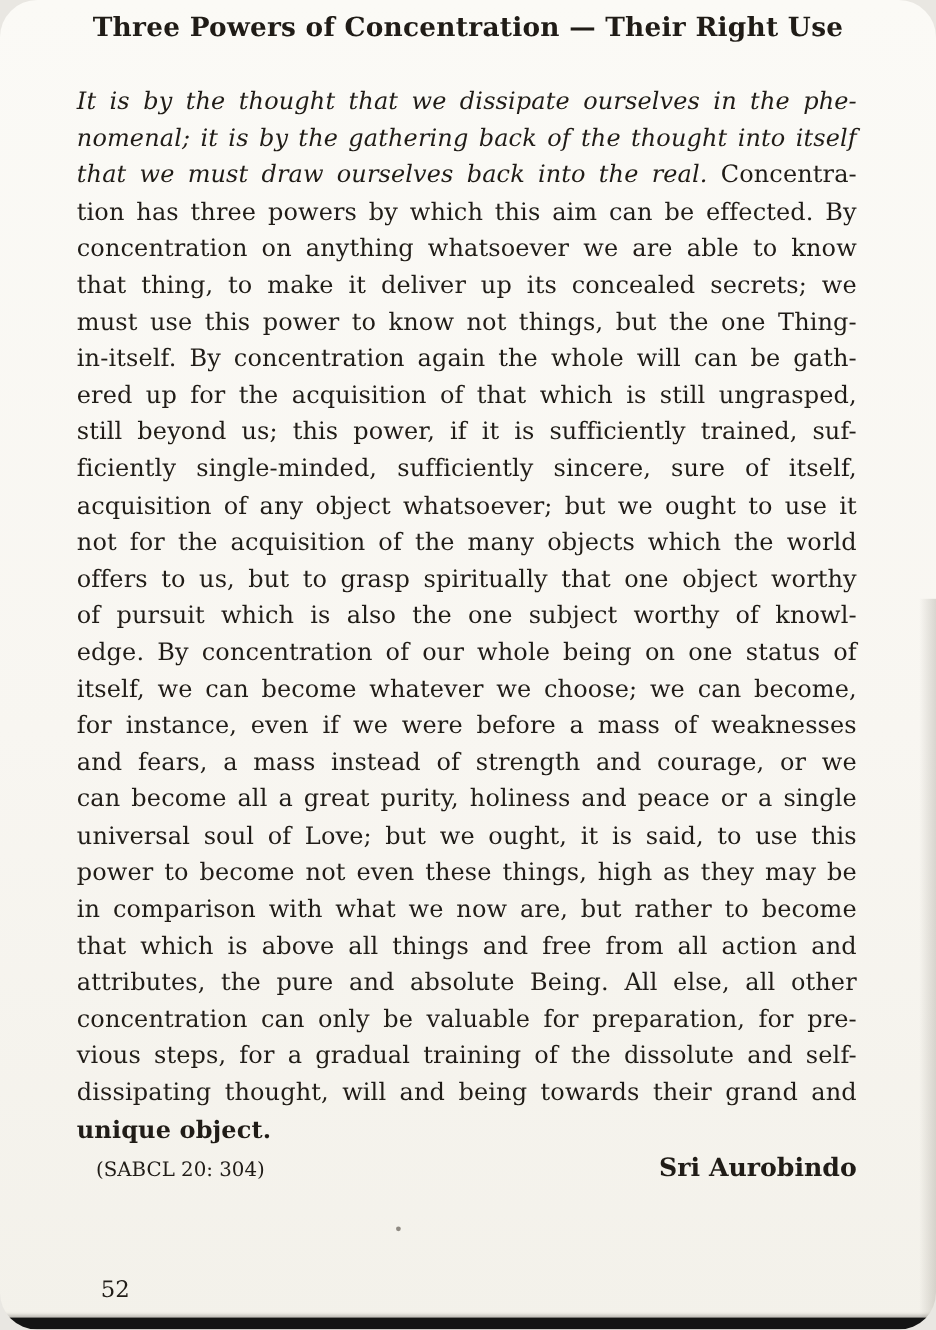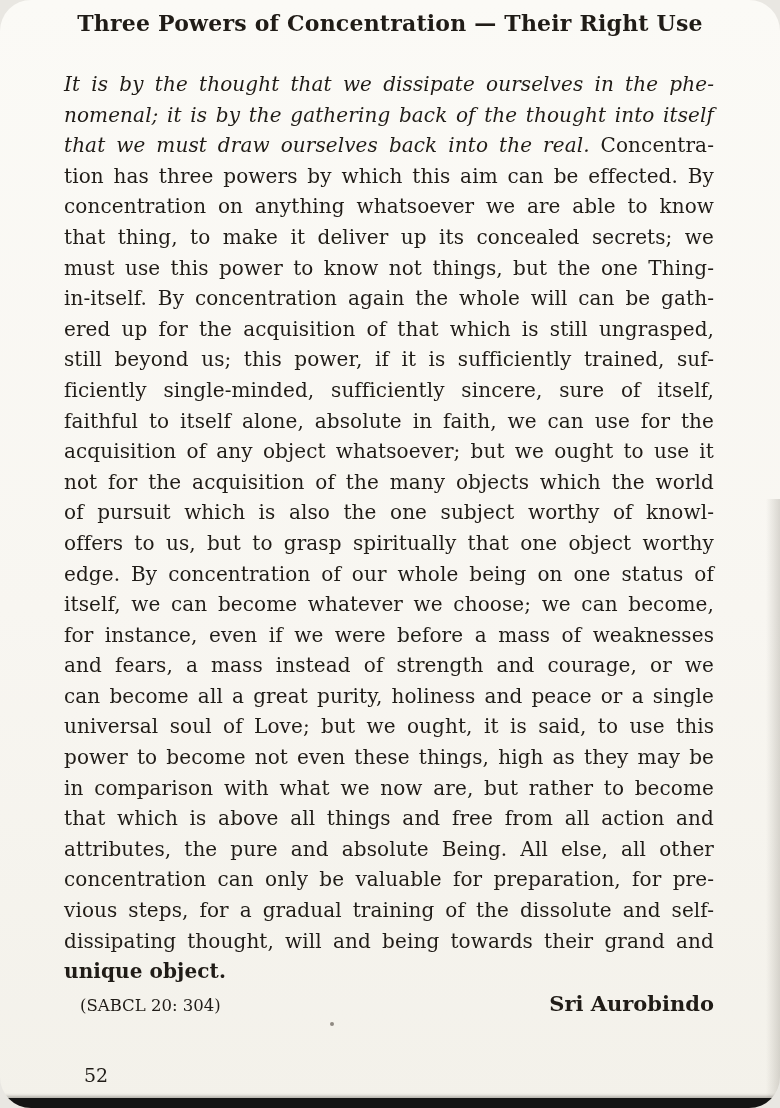--- a/index.html
+++ b/index.html
@@ -93,25 +93,24 @@
       <div class="line"><span class="it">nomenal; it is by the gathering back of the thought into itself</span></div>
       <div class="line"><span class="it">that we must draw ourselves back into the real. </span><span>Concentra-</span></div>
       <div class="line"><span>tion has three powers by which this aim can be effected. By</span></div>
       <div class="line"><span>concentration on anything whatsoever we are able to know</span></div>
       <div class="line"><span>that thing, to make it deliver up its concealed secrets; we</span></div>
       <div class="line"><span>must use this power to know not things, but the one Thing-</span></div>
       <div class="line"><span>in-itself. By concentration again the whole will can be gath-</span></div>
       <div class="line"><span>ered up for the acquisition of that which is still ungrasped,</span></div>
       <div class="line"><span>still beyond us; this power, if it is sufficiently trained, suf-</span></div>
       <div class="line"><span>ficiently single-minded, sufficiently sincere, sure of itself,</span></div>
-      <div class="line"><span>faithful to itself alone, absolute in faith, we can use for the</span></div>
       <div class="line"><span>acquisition of any object whatsoever; but we ought to use it</span></div>
       <div class="line"><span>not for the acquisition of the many objects which the world</span></div>
+      <div class="line"><span>offers to us, but to grasp spiritually that one object worthy</span></div>
       <div class="line"><span>of pursuit which is also the one subject worthy of knowl-</span></div>
-      <div class="line"><span>offers to us, but to grasp spiritually that one object worthy</span></div>
       <div class="line"><span>edge. By concentration of our whole being on one status of</span></div>
       <div class="line"><span>itself, we can become whatever we choose; we can become,</span></div>
       <div class="line"><span>for instance, even if we were before a mass of weaknesses</span></div>
       <div class="line"><span>and fears, a mass instead of strength and courage, or we</span></div>
       <div class="line"><span>can become all a great purity, holiness and peace or a single</span></div>
       <div class="line"><span>universal soul of Love; but we ought, it is said, to use this</span></div>
       <div class="line"><span>power to become not even these things, high as they may be</span></div>
       <div class="line"><span>in comparison with what we now are, but rather to become</span></div>
       <div class="line"><span>that which is above all things and free from all action and</span></div>
       <div class="line"><span>attributes, the pure and absolute Being. All else, all other</span></div>

